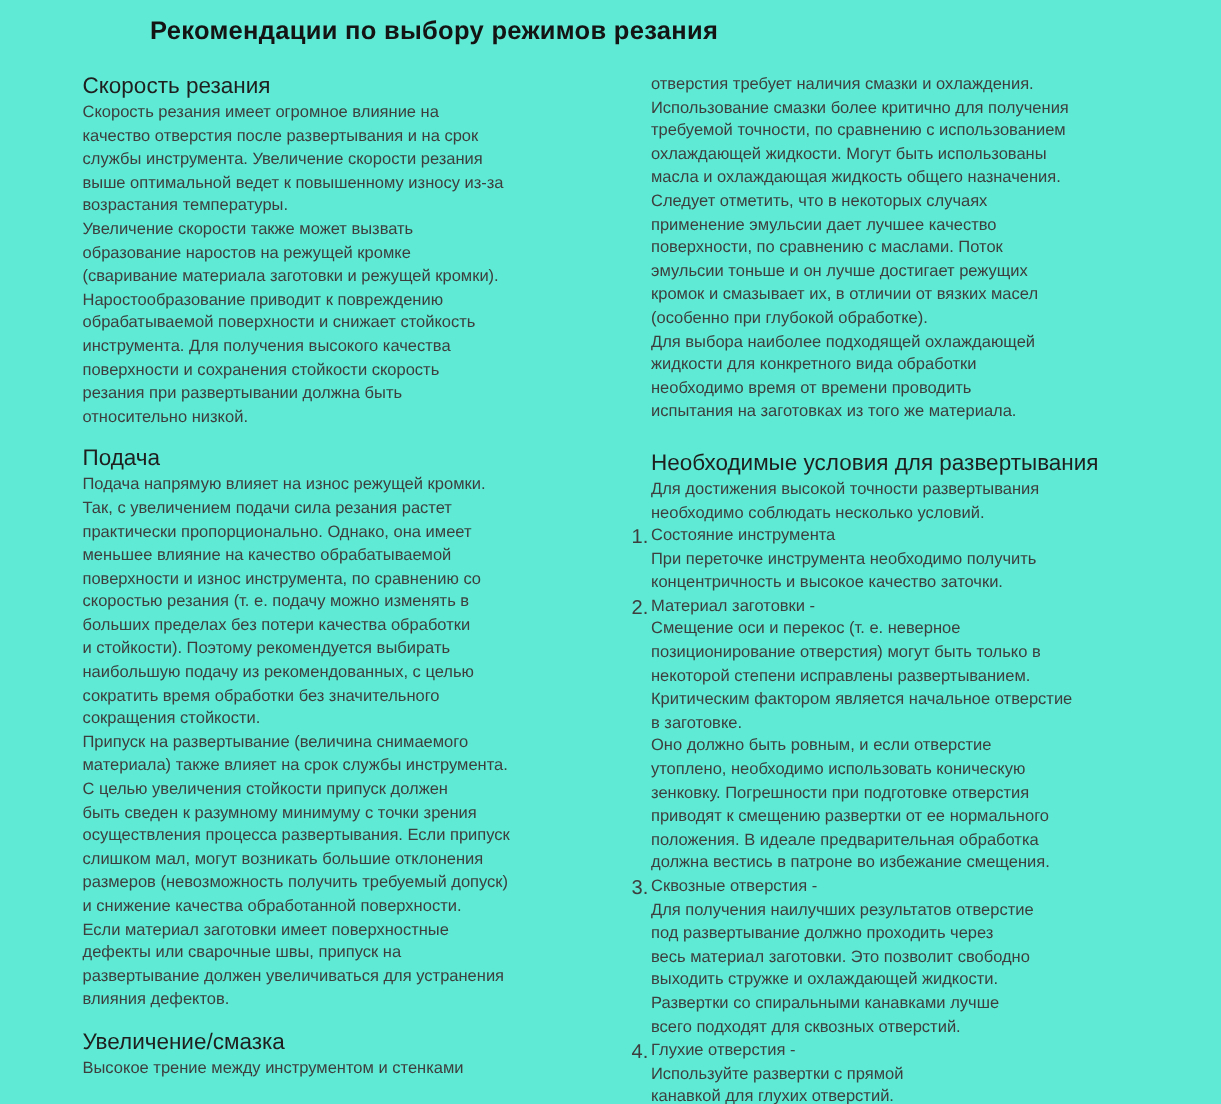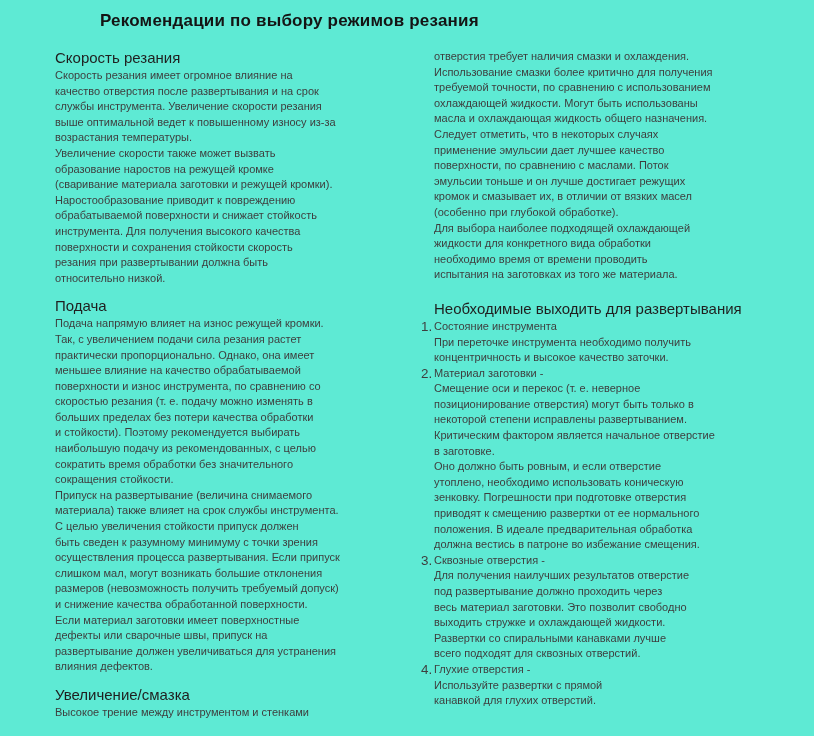--- a/index.html
+++ b/index.html
@@ -161,21 +161,23 @@
 поверхности, по сравнению с маслами. Поток
 эмульсии тоньше и он лучше достигает режущих
 кромок и смазывает их, в отличии от вязких масел
 (особенно при глубокой обработке).
 Для выбора наиболее подходящей охлаждающей
 жидкости для конкретного вида обработки
 необходимо время от времени проводить
 испытания на заготовках из того же материала.</p>
 
       <div class="section">
-        <div class="section-heading">Необходимые выходить для развертывания</div>
+        <div class="section-heading">Необходимые условия для развертывания</div>
+        <p class="body-text intro">Для достижения высокой точности развертывания
+необходимо соблюдать несколько условий.</p>
 
         <div class="cond-item">
           <span class="cond-num">1.</span>
           <p class="body-text cond-text">Состояние инструмента
 При переточке инструмента необходимо получить
 концентричность и высокое качество заточки.</p>
         </div>
 
         <div class="cond-item">
           <span class="cond-num">2.</span>

